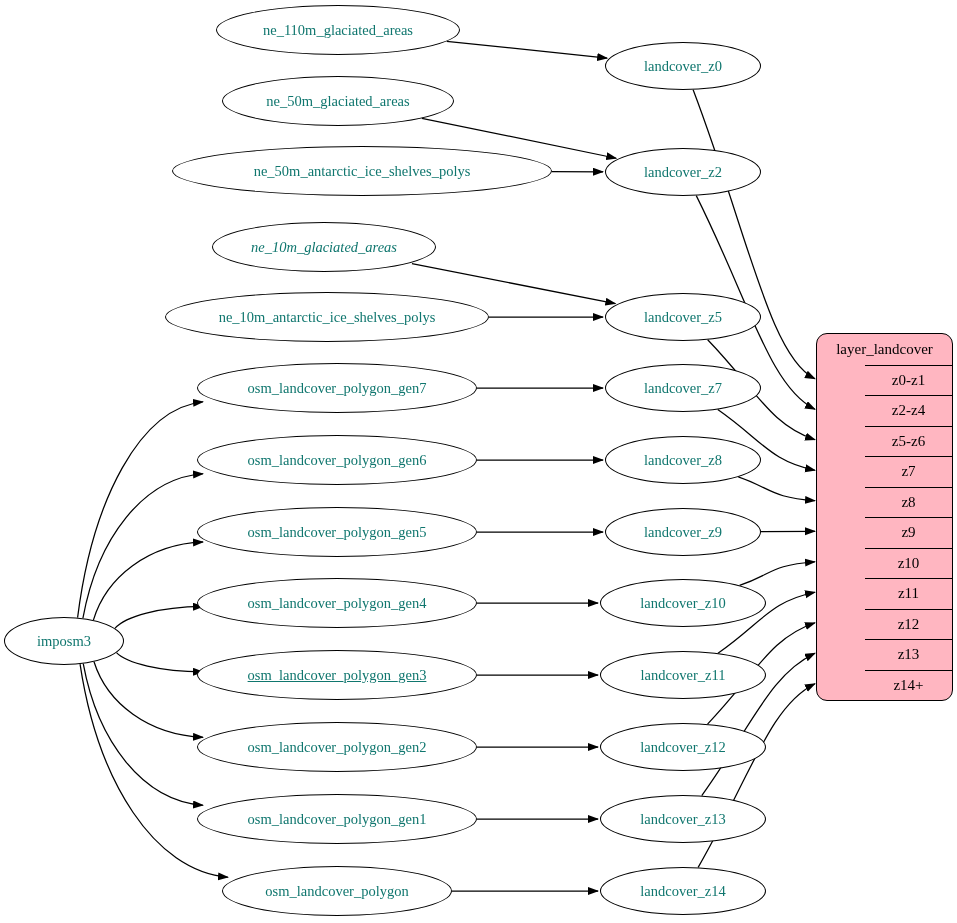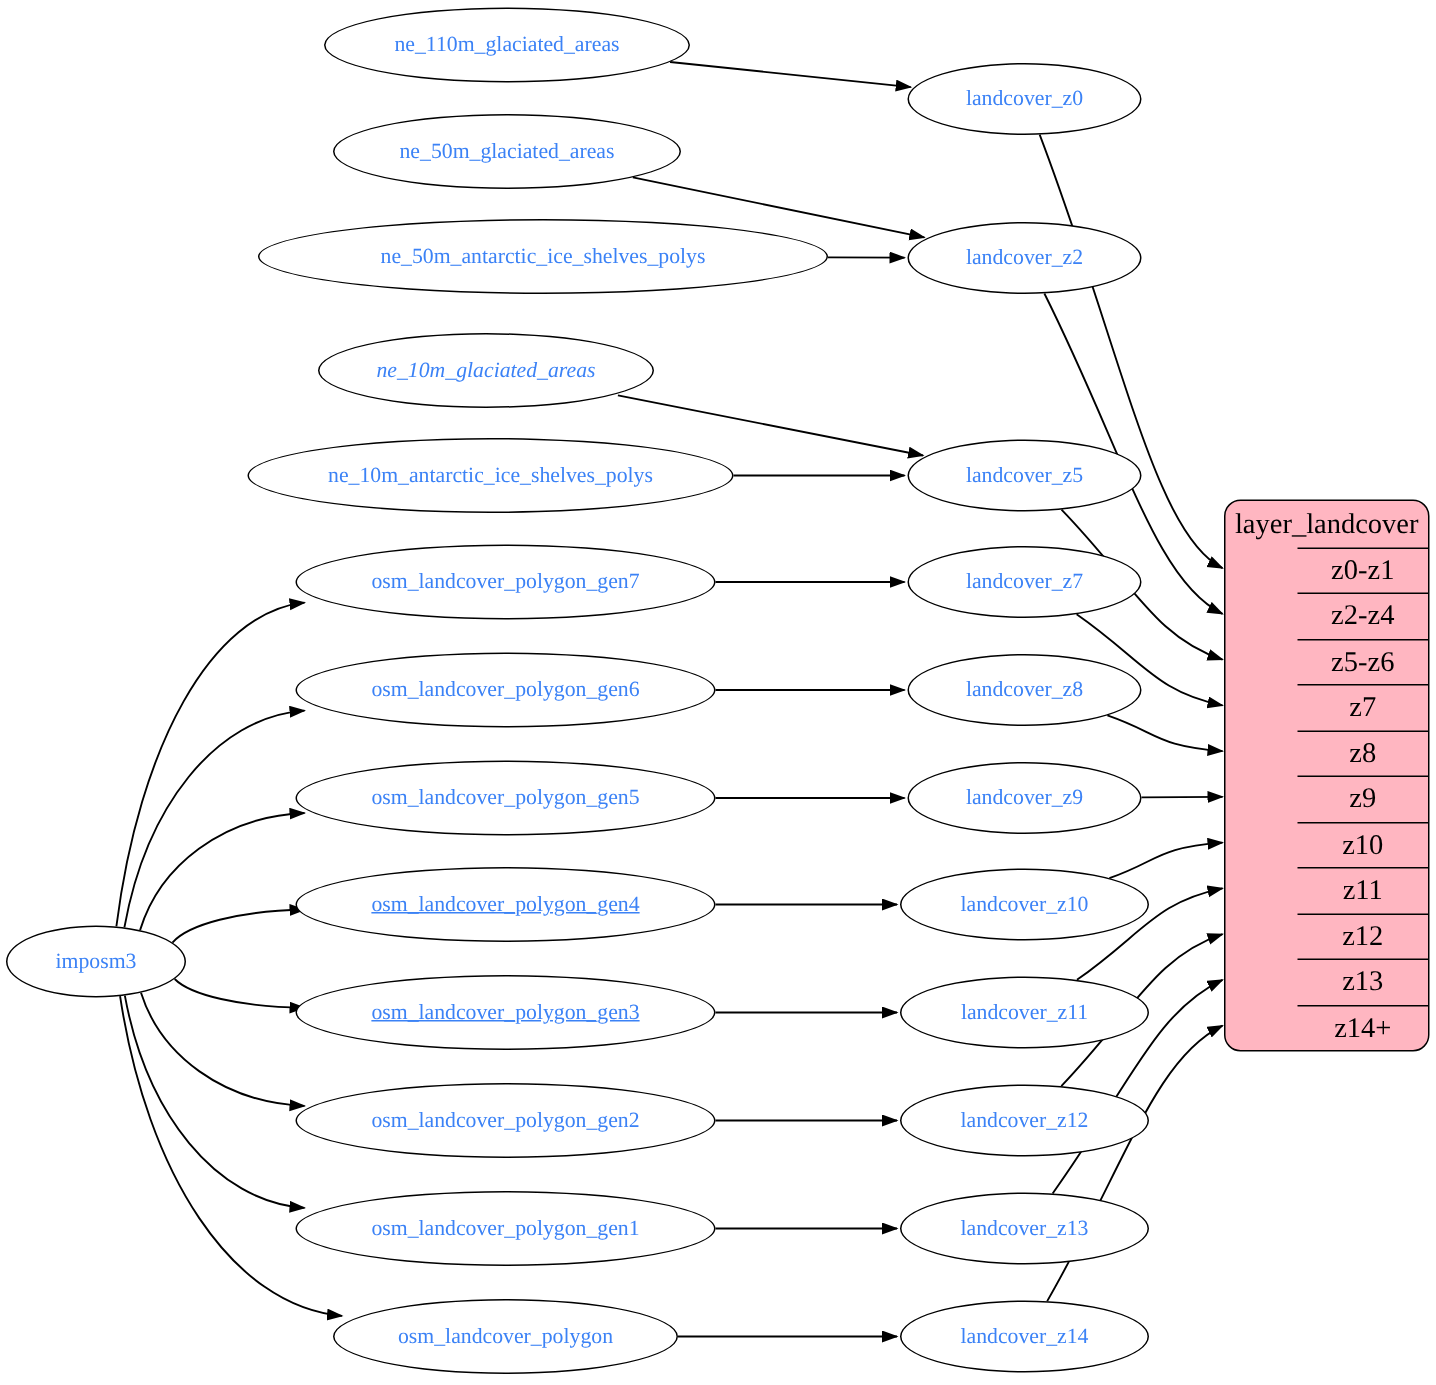--- a/index.html
+++ b/index.html
@@ -6,30 +6,30 @@
   .canvas{
     position:relative;width:957px;height:923px;background:#ffffff;overflow:hidden;
     font-family:"Liberation Serif","DejaVu Serif",serif;
   }
   .canvas svg{position:absolute;left:0;top:0;width:957px;height:923px;}
   .ellipse{
     position:absolute;box-sizing:border-box;
     border:1.4px solid #000;border-radius:50%;
     background:#ffffff;
     display:flex;align-items:center;justify-content:center;
-    font-size:14.5px;color:#3b82f6;white-space:nowrap;line-height:1;
+    font-size:14.5px;color:#0f766e;white-space:nowrap;line-height:1;
   }
   .table-node{
     position:absolute;left:816px;top:333px;width:137px;box-sizing:border-box;
     border:1.4px solid #000;border-radius:11px;overflow:hidden;
   }
   .t-header,.t-cell{
     height:30.5px;box-sizing:border-box;
     display:flex;align-items:center;justify-content:center;
-    font-size:19px;color:#000;line-height:1;
+    font-size:15px;color:#000;line-height:1;
   }
   .t-cell{border-top:1.2px solid #000;margin-left:48px;}
 </style>
 </head>
 <body>
 
 <div class="canvas">
   <svg id="edgeLayer" viewBox="0 0 957 923">
       <defs>
         <marker id="arrow" markerUnits="userSpaceOnUse" markerWidth="12" markerHeight="9" refX="10" refY="4" orient="auto">
@@ -72,21 +72,21 @@
   <div id="nodeLayer">
       <div class="ellipse" style="left: 4px; top: 617px; width: 120px; height: 48px; background: rgb(255, 255, 255); border-color: rgb(0, 0, 0);">imposm3</div>
       <div class="ellipse" style="left: 216px; top: 5px; width: 244px; height: 50px; background: rgb(255, 255, 255); border-color: rgb(0, 0, 0);">ne_110m_glaciated_areas</div>
       <div class="ellipse" style="left: 222px; top: 76px; width: 232px; height: 50px; background: rgb(255, 255, 255); border-color: rgb(0, 0, 0);">ne_50m_glaciated_areas</div>
       <div class="ellipse" style="left: 172px; top: 146px; width: 380px; height: 50px; background: rgb(255, 255, 255); border-color: rgb(0, 0, 0);">ne_50m_antarctic_ice_shelves_polys</div>
       <div class="ellipse" style="left: 212px; top: 222px; width: 224px; height: 50px; background: rgb(255, 255, 255); border-color: rgb(0, 0, 0); font-style: italic;">ne_10m_glaciated_areas</div>
       <div class="ellipse" style="left: 165px; top: 292px; width: 324px; height: 50px; background: rgb(255, 255, 255); border-color: rgb(0, 0, 0);">ne_10m_antarctic_ice_shelves_polys</div>
       <div class="ellipse" style="left: 197px; top: 363px; width: 280px; height: 50px; background: rgb(255, 255, 255); border-color: rgb(0, 0, 0);">osm_landcover_polygon_gen7</div>
       <div class="ellipse" style="left: 197px; top: 435px; width: 280px; height: 50px; background: rgb(255, 255, 255); border-color: rgb(0, 0, 0);">osm_landcover_polygon_gen6</div>
       <div class="ellipse" style="left: 197px; top: 507px; width: 280px; height: 50px; background: rgb(255, 255, 255); border-color: rgb(0, 0, 0);">osm_landcover_polygon_gen5</div>
-      <div class="ellipse" style="left: 197px; top: 578px; width: 280px; height: 50px; background: rgb(255, 255, 255); border-color: rgb(0, 0, 0); text-decoration: underline;">osm_landcover_polygon_gen4</div>
+      <div class="ellipse" style="left: 197px; top: 578px; width: 280px; height: 50px; background: rgb(255, 255, 255); border-color: rgb(0, 0, 0);">osm_landcover_polygon_gen4</div>
       <div class="ellipse" style="left: 197px; top: 650px; width: 280px; height: 50px; background: rgb(255, 255, 255); border-color: rgb(0, 0, 0); text-decoration: underline;">osm_landcover_polygon_gen3</div>
       <div class="ellipse" style="left: 197px; top: 722px; width: 280px; height: 50px; background: rgb(255, 255, 255); border-color: rgb(0, 0, 0);">osm_landcover_polygon_gen2</div>
       <div class="ellipse" style="left: 197px; top: 794px; width: 280px; height: 50px; background: rgb(255, 255, 255); border-color: rgb(0, 0, 0);">osm_landcover_polygon_gen1</div>
       <div class="ellipse" style="left: 222px; top: 866px; width: 230px; height: 50px; background: rgb(255, 255, 255); border-color: rgb(0, 0, 0);">osm_landcover_polygon</div>
       <div class="ellipse" style="left: 605px; top: 42px; width: 156px; height: 48px; background: rgb(255, 255, 255); border-color: rgb(0, 0, 0);">landcover_z0</div>
       <div class="ellipse" style="left: 605px; top: 148px; width: 156px; height: 48px; background: rgb(255, 255, 255); border-color: rgb(0, 0, 0);">landcover_z2</div>
       <div class="ellipse" style="left: 605px; top: 293px; width: 156px; height: 48px; background: rgb(255, 255, 255); border-color: rgb(0, 0, 0);">landcover_z5</div>
       <div class="ellipse" style="left: 605px; top: 364px; width: 156px; height: 48px; background: rgb(255, 255, 255); border-color: rgb(0, 0, 0);">landcover_z7</div>
       <div class="ellipse" style="left: 605px; top: 436px; width: 156px; height: 48px; background: rgb(255, 255, 255); border-color: rgb(0, 0, 0);">landcover_z8</div>
       <div class="ellipse" style="left: 605px; top: 508px; width: 156px; height: 48px; background: rgb(255, 255, 255); border-color: rgb(0, 0, 0);">landcover_z9</div>

